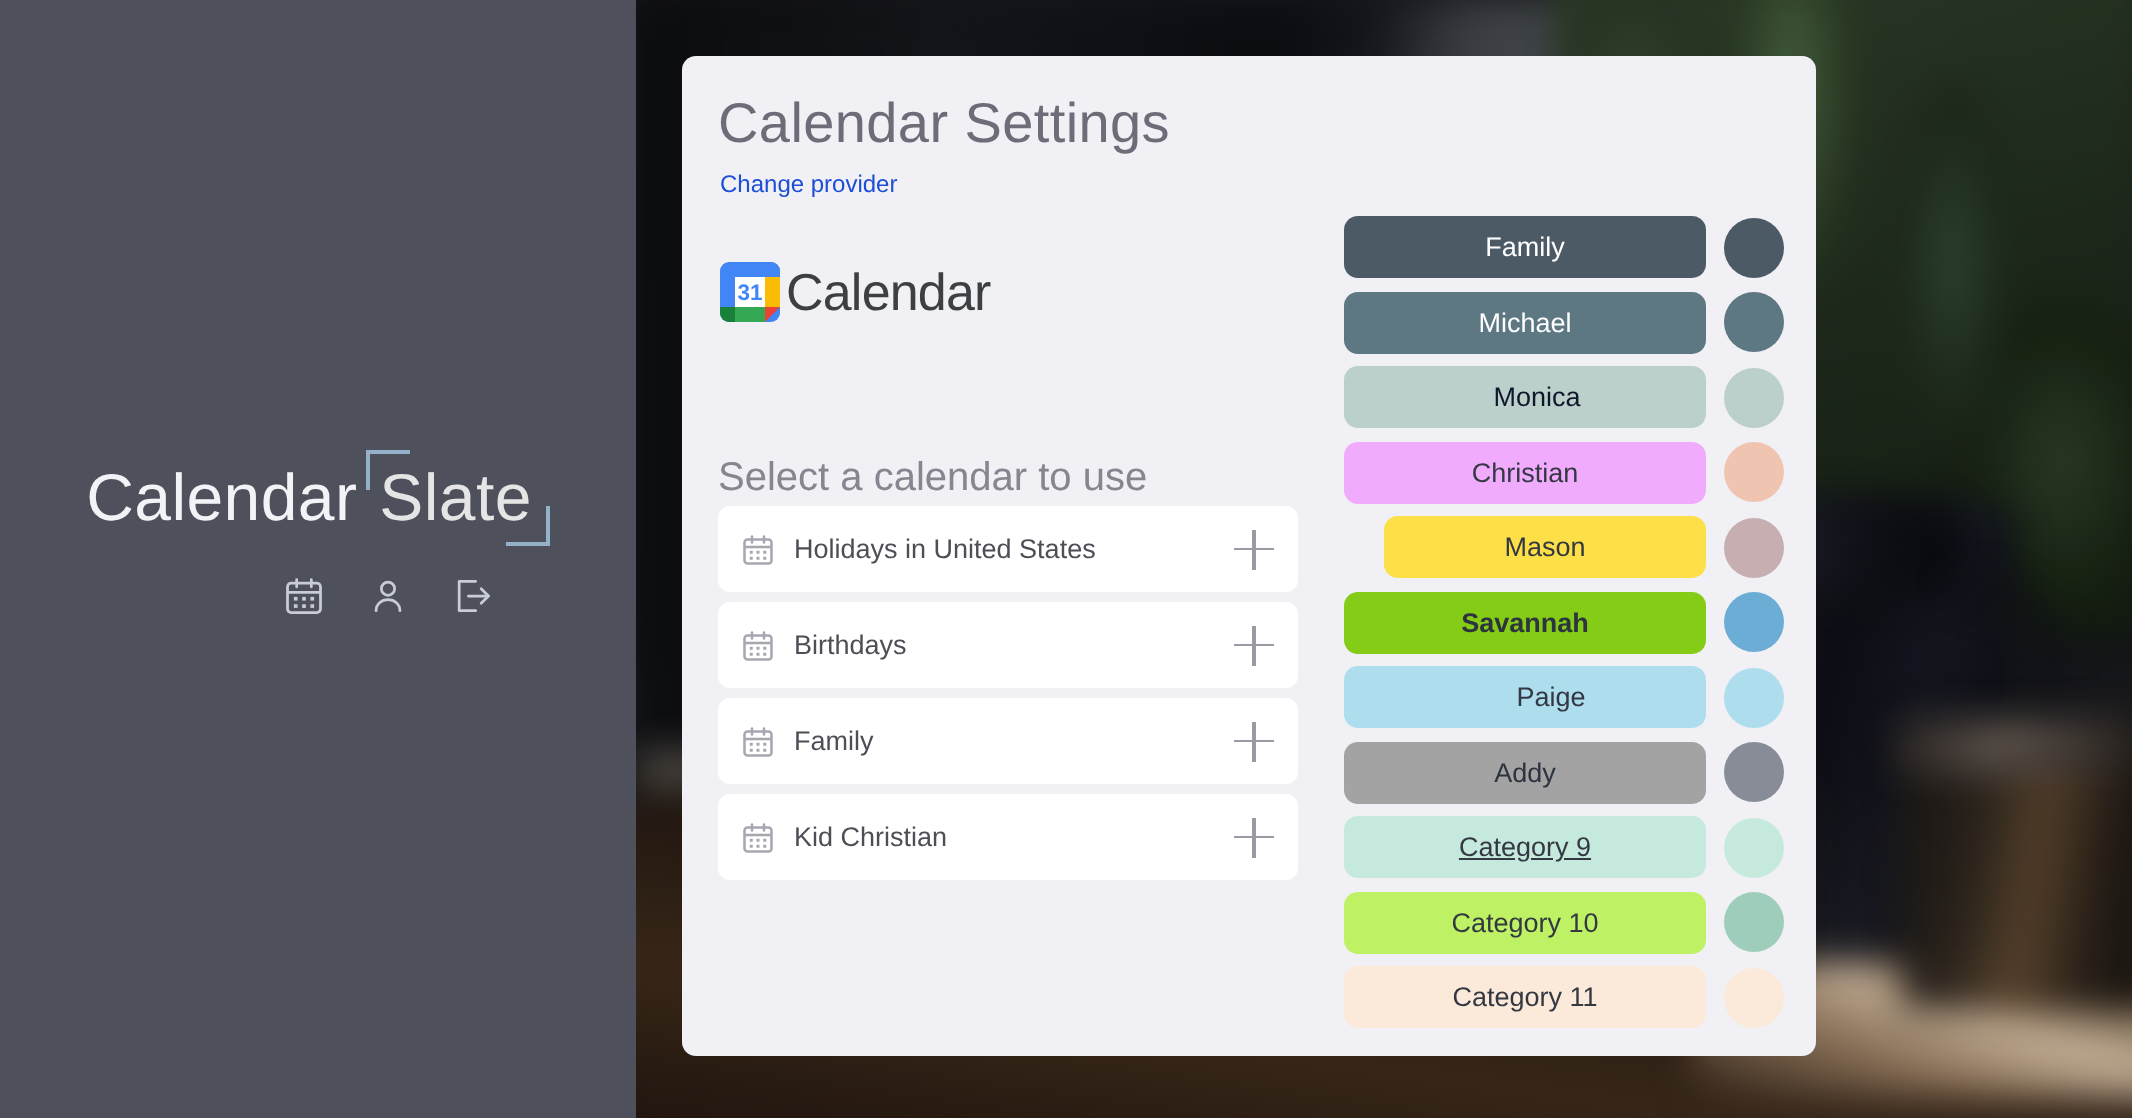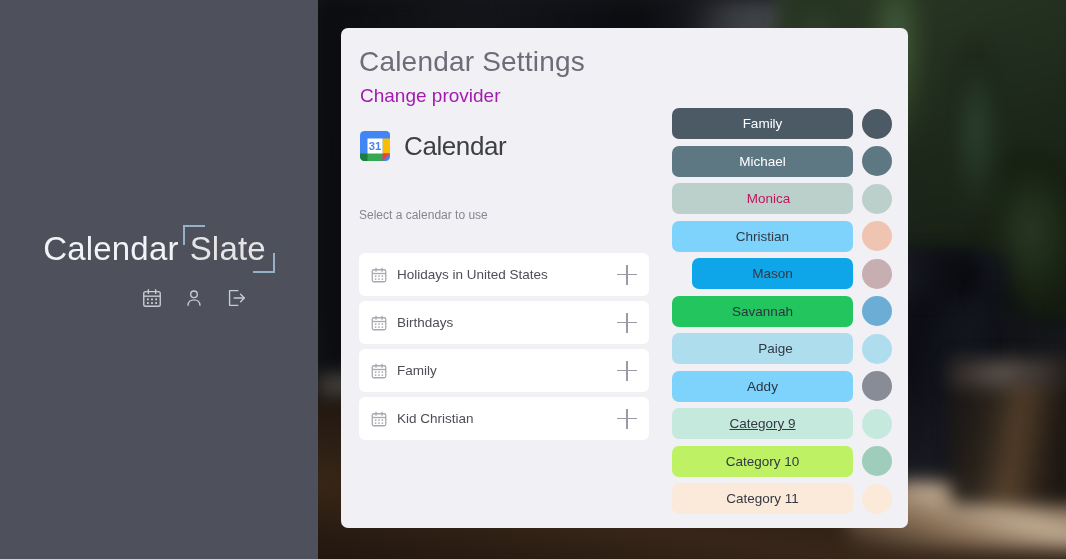--- a/index.html
+++ b/index.html
@@ -163,36 +163,36 @@
     border-radius: 7px;
     z-index: 20;
   }
   #card-title {
     position: absolute; left: 18px; top: 18px;
     font-size: 28px; font-weight: 300; color: #6c6d78;
     letter-spacing: .2px;
   }
   #card-sub {
     position: absolute; left: 19px; top: 57px;
-    font-size: 19px; color: #a21caf; font-weight: 400;
+    font-size: 12px; color: #1d4ed8; font-weight: 400;
   }
 
   
   #provider {
     position: absolute; left: 16px; top: 100px;
-    display: flex; align-items: center; gap: 11px;
+    display: flex; align-items: center; gap: 0;
   }
   #gcal-mark { width: 36px; height: 36px; display: block; }
   #provider-name {
     font-size: 26px; color: #3c4043; font-weight: 400; letter-spacing: -.4px;
   }
 
   #select-label {
-    position: absolute; left: 18px; top: 180px;
-    font-size: 12px; font-weight: 300; color: #85868f;
+    position: absolute; left: 18px; top: 200px;
+    font-size: 20px; font-weight: 300; color: #85868f;
   }
 
   
   #cal-list {
     position: absolute; left: 18px; top: 220px;
     width: 290px;
   }
   .cal-item {
     height: 43px; margin-top: 5px;
     background: #ffffff; border-radius: 6px;
@@ -391,41 +391,41 @@
   <div id="cats">
       <div class="cat-row">
         <div class="cat-pill" style="background: rgb(76, 90, 102); color: rgb(255, 255, 255);">Family</div>
         <div class="cat-dot" style="background: rgb(76, 90, 102);"></div>
       </div>
       <div class="cat-row">
         <div class="cat-pill" style="background: rgb(94, 120, 131); color: rgb(255, 255, 255);">Michael</div>
         <div class="cat-dot" style="background: rgb(94, 120, 131);"></div>
       </div>
       <div class="cat-row">
-        <div class="cat-pill" style="background: rgb(188, 208, 203); color: #be185d; padding-left: 12px;">Monica</div>
+        <div class="cat-pill" style="background: rgb(188, 208, 203); color: #0f172a; padding-left: 12px;">Monica</div>
         <div class="cat-dot" style="background: rgb(188, 208, 203);"></div>
       </div>
       <div class="cat-row">
-        <div class="cat-pill" style="background: #7dd3fc; color: rgb(51, 56, 66);">Christian</div>
+        <div class="cat-pill" style="background: #f0abfc; color: rgb(51, 56, 66);">Christian</div>
         <div class="cat-dot" style="background: rgb(239, 197, 177);"></div>
       </div>
       <div class="cat-row">
-        <div class="cat-pill" style="background: #0ea5e9; color: rgb(51, 56, 66); margin-left: 20px;">Mason</div>
+        <div class="cat-pill" style="background: #fde047; color: rgb(51, 56, 66); margin-left: 20px;">Mason</div>
         <div class="cat-dot" style="background: rgb(199, 174, 176);"></div>
       </div>
       <div class="cat-row">
-        <div class="cat-pill" style="background: #22c55e; color: rgb(44, 52, 64);">Savannah</div>
+        <div class="cat-pill" style="background: #84cc16; color: rgb(44, 52, 64); font-weight: bold;">Savannah</div>
         <div class="cat-dot" style="background: rgb(108, 173, 213);"></div>
       </div>
       <div class="cat-row">
         <div class="cat-pill" style="background: rgb(174, 221, 238); color: rgb(51, 56, 66); padding-left: 26px;">Paige</div>
         <div class="cat-dot" style="background: rgb(174, 221, 238);"></div>
       </div>
       <div class="cat-row">
-        <div class="cat-pill" style="background: #7dd3fc; color: rgb(44, 52, 64);">Addy</div>
+        <div class="cat-pill" style="background: #a3a3a3; color: rgb(44, 52, 64);">Addy</div>
         <div class="cat-dot" style="background: rgb(135, 140, 151);"></div>
       </div>
       <div class="cat-row">
         <div class="cat-pill" style="background: rgb(198, 233, 221); color: rgb(51, 56, 66); text-decoration: underline;">Category 9</div>
         <div class="cat-dot" style="background: rgb(198, 233, 221);"></div>
       </div>
       <div class="cat-row">
         <div class="cat-pill" style="background: #bef264; color: rgb(51, 56, 66);">Category 10</div>
         <div class="cat-dot" style="background: rgb(159, 205, 187);"></div>
       </div>

